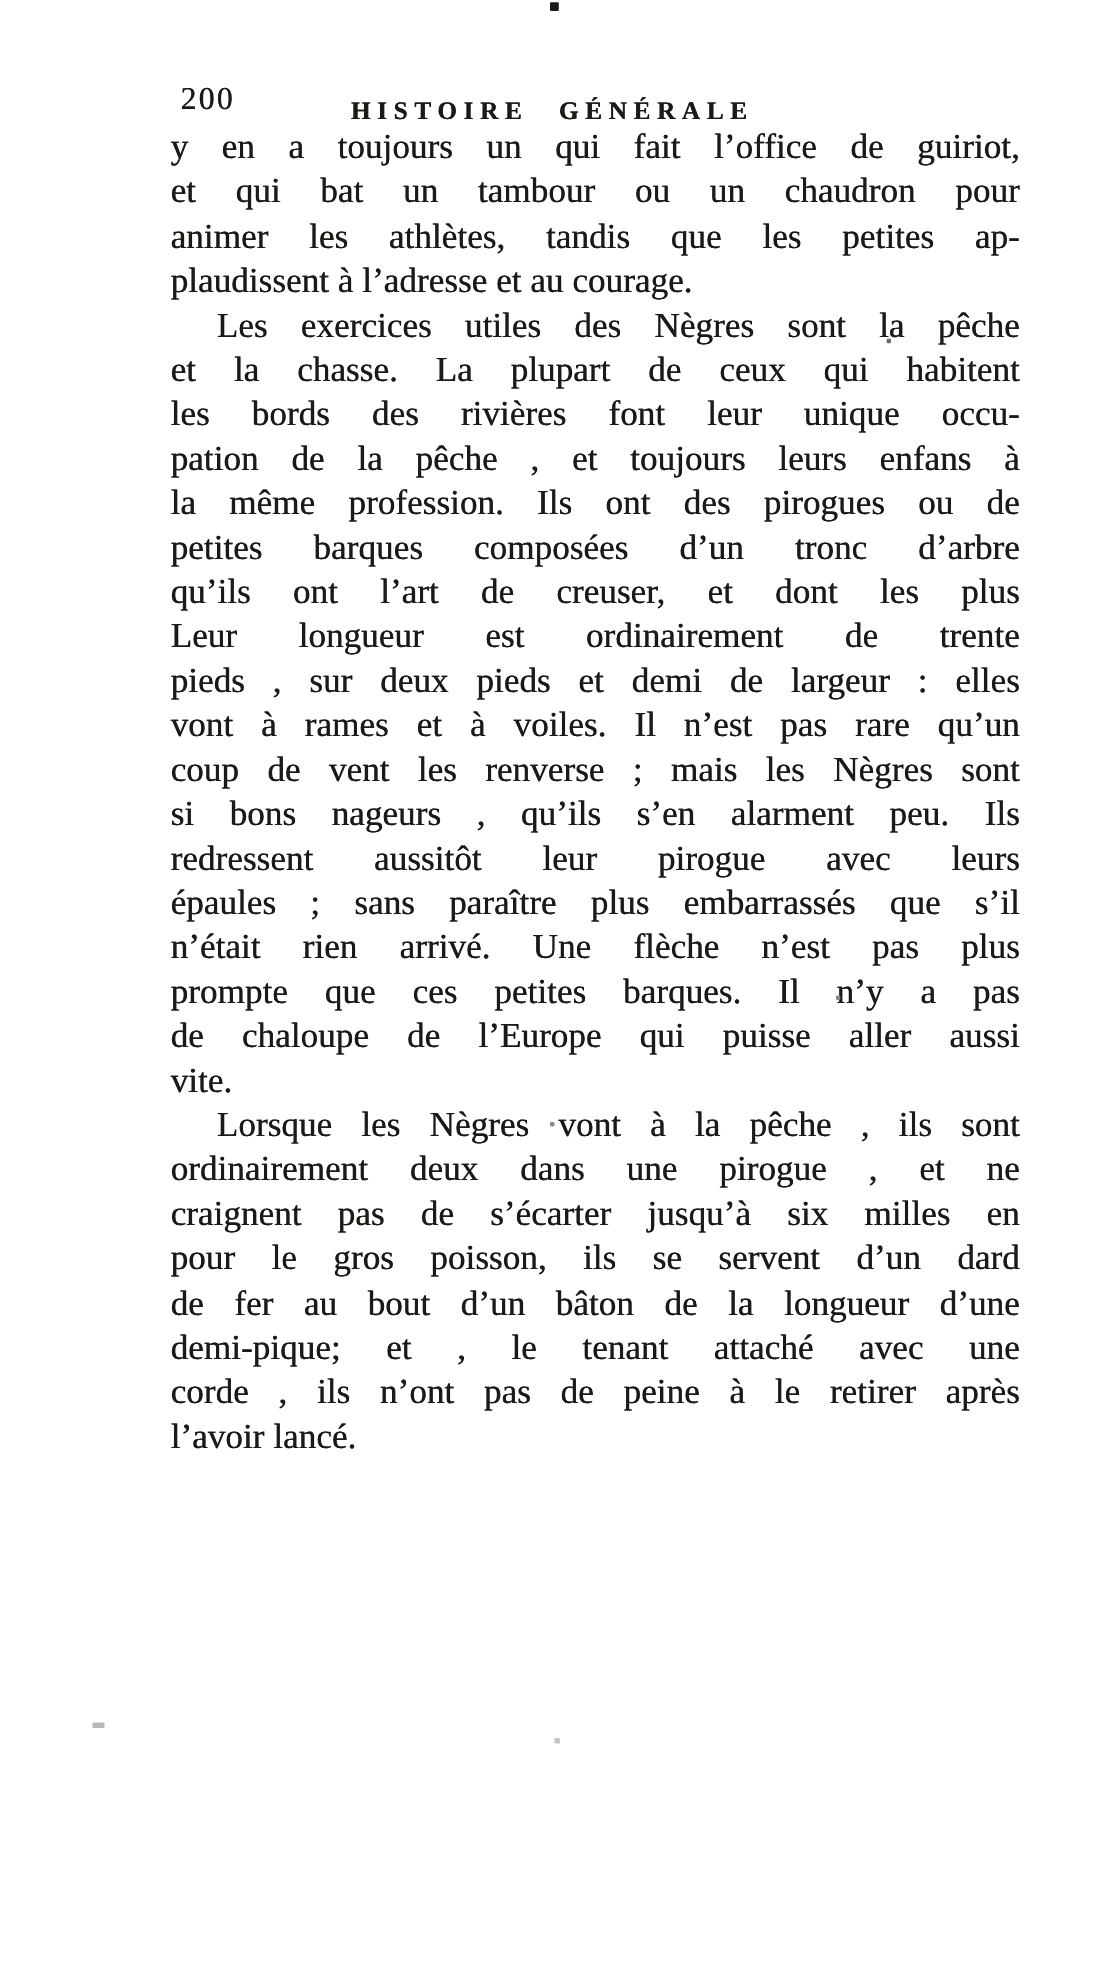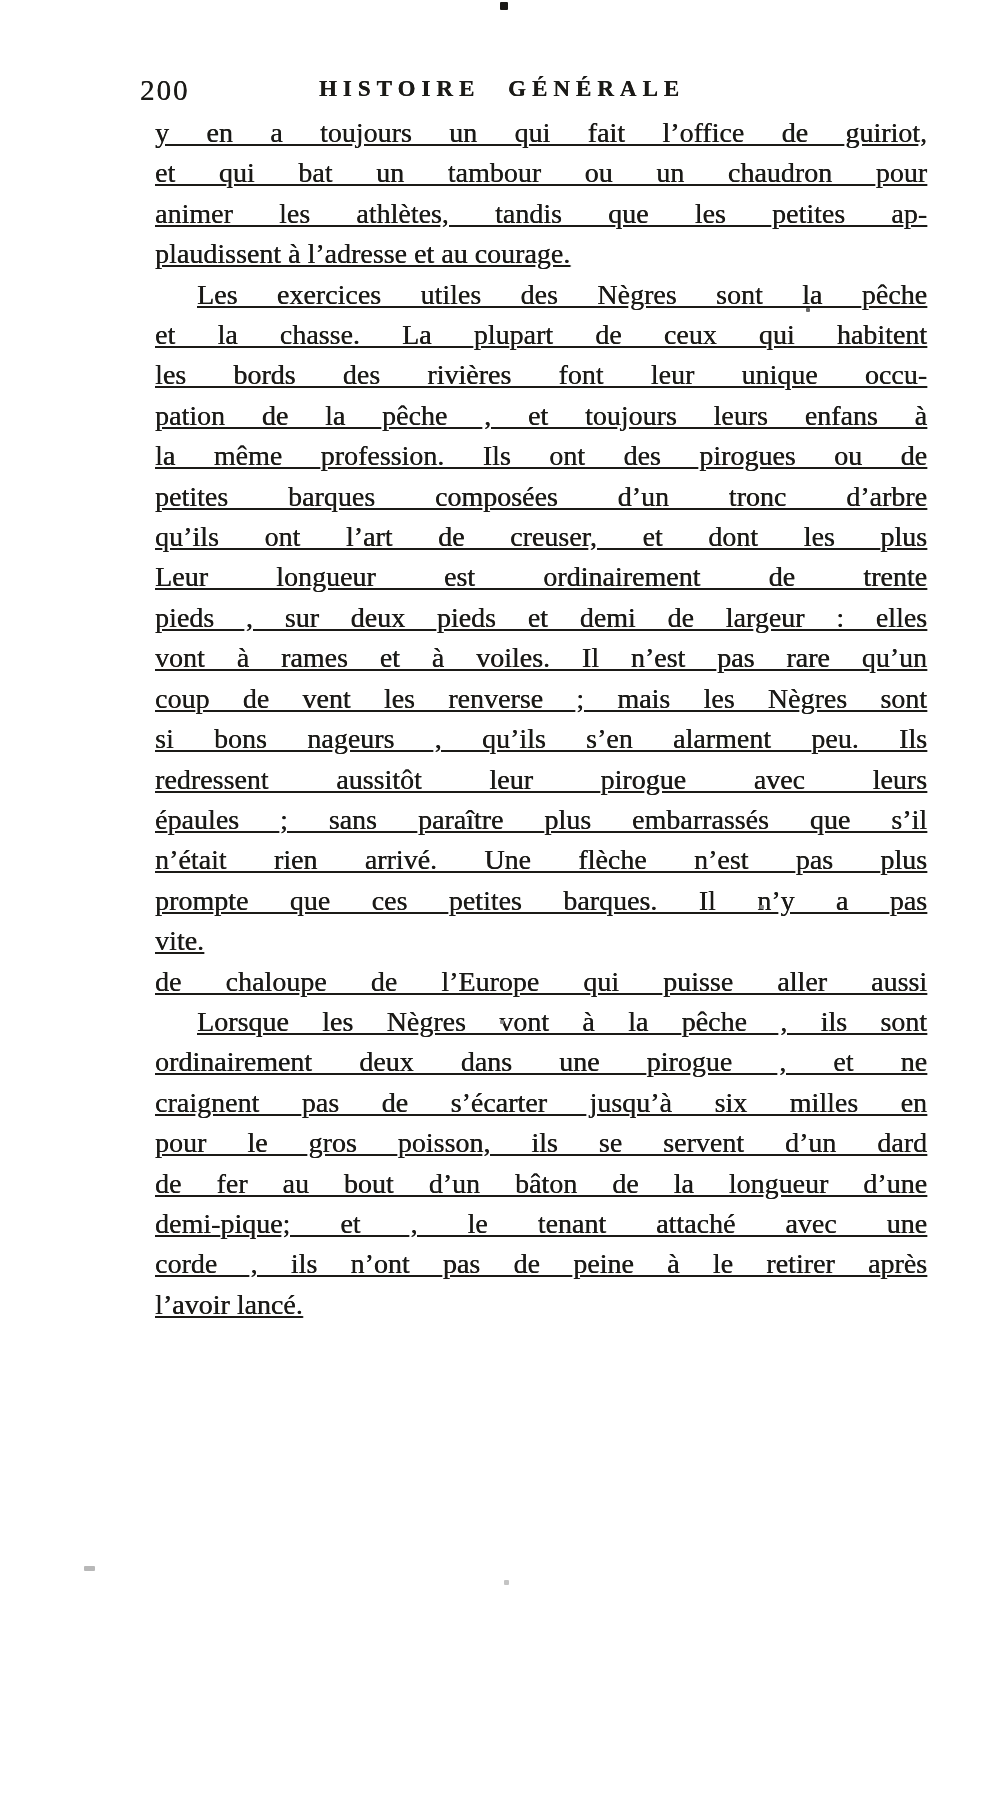--- a/index.html
+++ b/index.html
@@ -19,53 +19,52 @@
   
   .running-head {
     position: absolute;
     top: 72px;
     left: 0;
     width: 100%;
     height: 34px;
   }
   .page-num {
     position: absolute;
-    left: 140px;
+    left: 164px;
     top: 2px;
     font-size: 29px;
     letter-spacing: 2px;
     text-shadow: 0.3px 0 0 currentColor;
   }
   .running-title {
     position: absolute;
     left: 502px;
-    top: 4px;
+    top: 16px;
     transform: translateX(-50%);
     font-size: 23px;
     font-weight: bold;
     letter-spacing: 6px;
     word-spacing: 16px;
     white-space: nowrap;
     text-shadow: 0.3px 0 0 currentColor;
   }
   
   .text-block {
     position: absolute;
     top: 113px;
     left: 155px;
     width: 772px;
   }
   .line {
-    font-size: 28px;
+    font-size: 32px;
     line-height: 40.4px;
     text-align: justify;
     text-align-last: justify;
     text-shadow: 0.35px 0 0 currentColor;
     white-space: normal;
-    text-decoration: underline;
   }
   .line.indent { text-indent: 42px; }
   .line.para-end { text-align-last: left; }
   
   .speck {
     position: absolute;
     border-radius: 1px;
   }
 </style>
 </head>
@@ -92,22 +91,22 @@
       <div class="line">qu’ils ont l’art de creuser, et dont les plus</div>
       <div class="line">Leur longueur est ordinairement de trente</div>
       <div class="line">pieds , sur deux pieds et demi de largeur : elles</div>
       <div class="line">vont à rames et à voiles. Il n’est pas rare qu’un</div>
       <div class="line">coup de vent les renverse ; mais les Nègres sont</div>
       <div class="line">si bons nageurs , qu’ils s’en alarment peu. Ils</div>
       <div class="line">redressent aussitôt leur pirogue avec leurs</div>
       <div class="line">épaules ; sans paraître plus embarrassés que s’il</div>
       <div class="line">n’était rien arrivé. Une flèche n’est pas plus</div>
       <div class="line">prompte que ces petites barques. Il n’y a pas</div>
+      <div class="line">de chaloupe de l’Europe qui puisse aller aussi</div>
       <div class="line para-end">vite.</div>
-      <div class="line">de chaloupe de l’Europe qui puisse aller aussi</div>
       <div class="line indent">Lorsque les Nègres vont à la pêche , ils sont</div>
       <div class="line">ordinairement deux dans une pirogue , et ne</div>
       <div class="line">craignent pas de s’écarter jusqu’à six milles en</div>
       <div class="line">pour le gros poisson, ils se servent d’un dard</div>
       <div class="line">de fer au bout d’un bâton de la longueur d’une</div>
       <div class="line">demi-pique; et , le tenant attaché avec une</div>
       <div class="line">corde , ils n’ont pas de peine à le retirer après</div>
       <div class="line para-end">l’avoir lancé.</div>
     </main>
 

